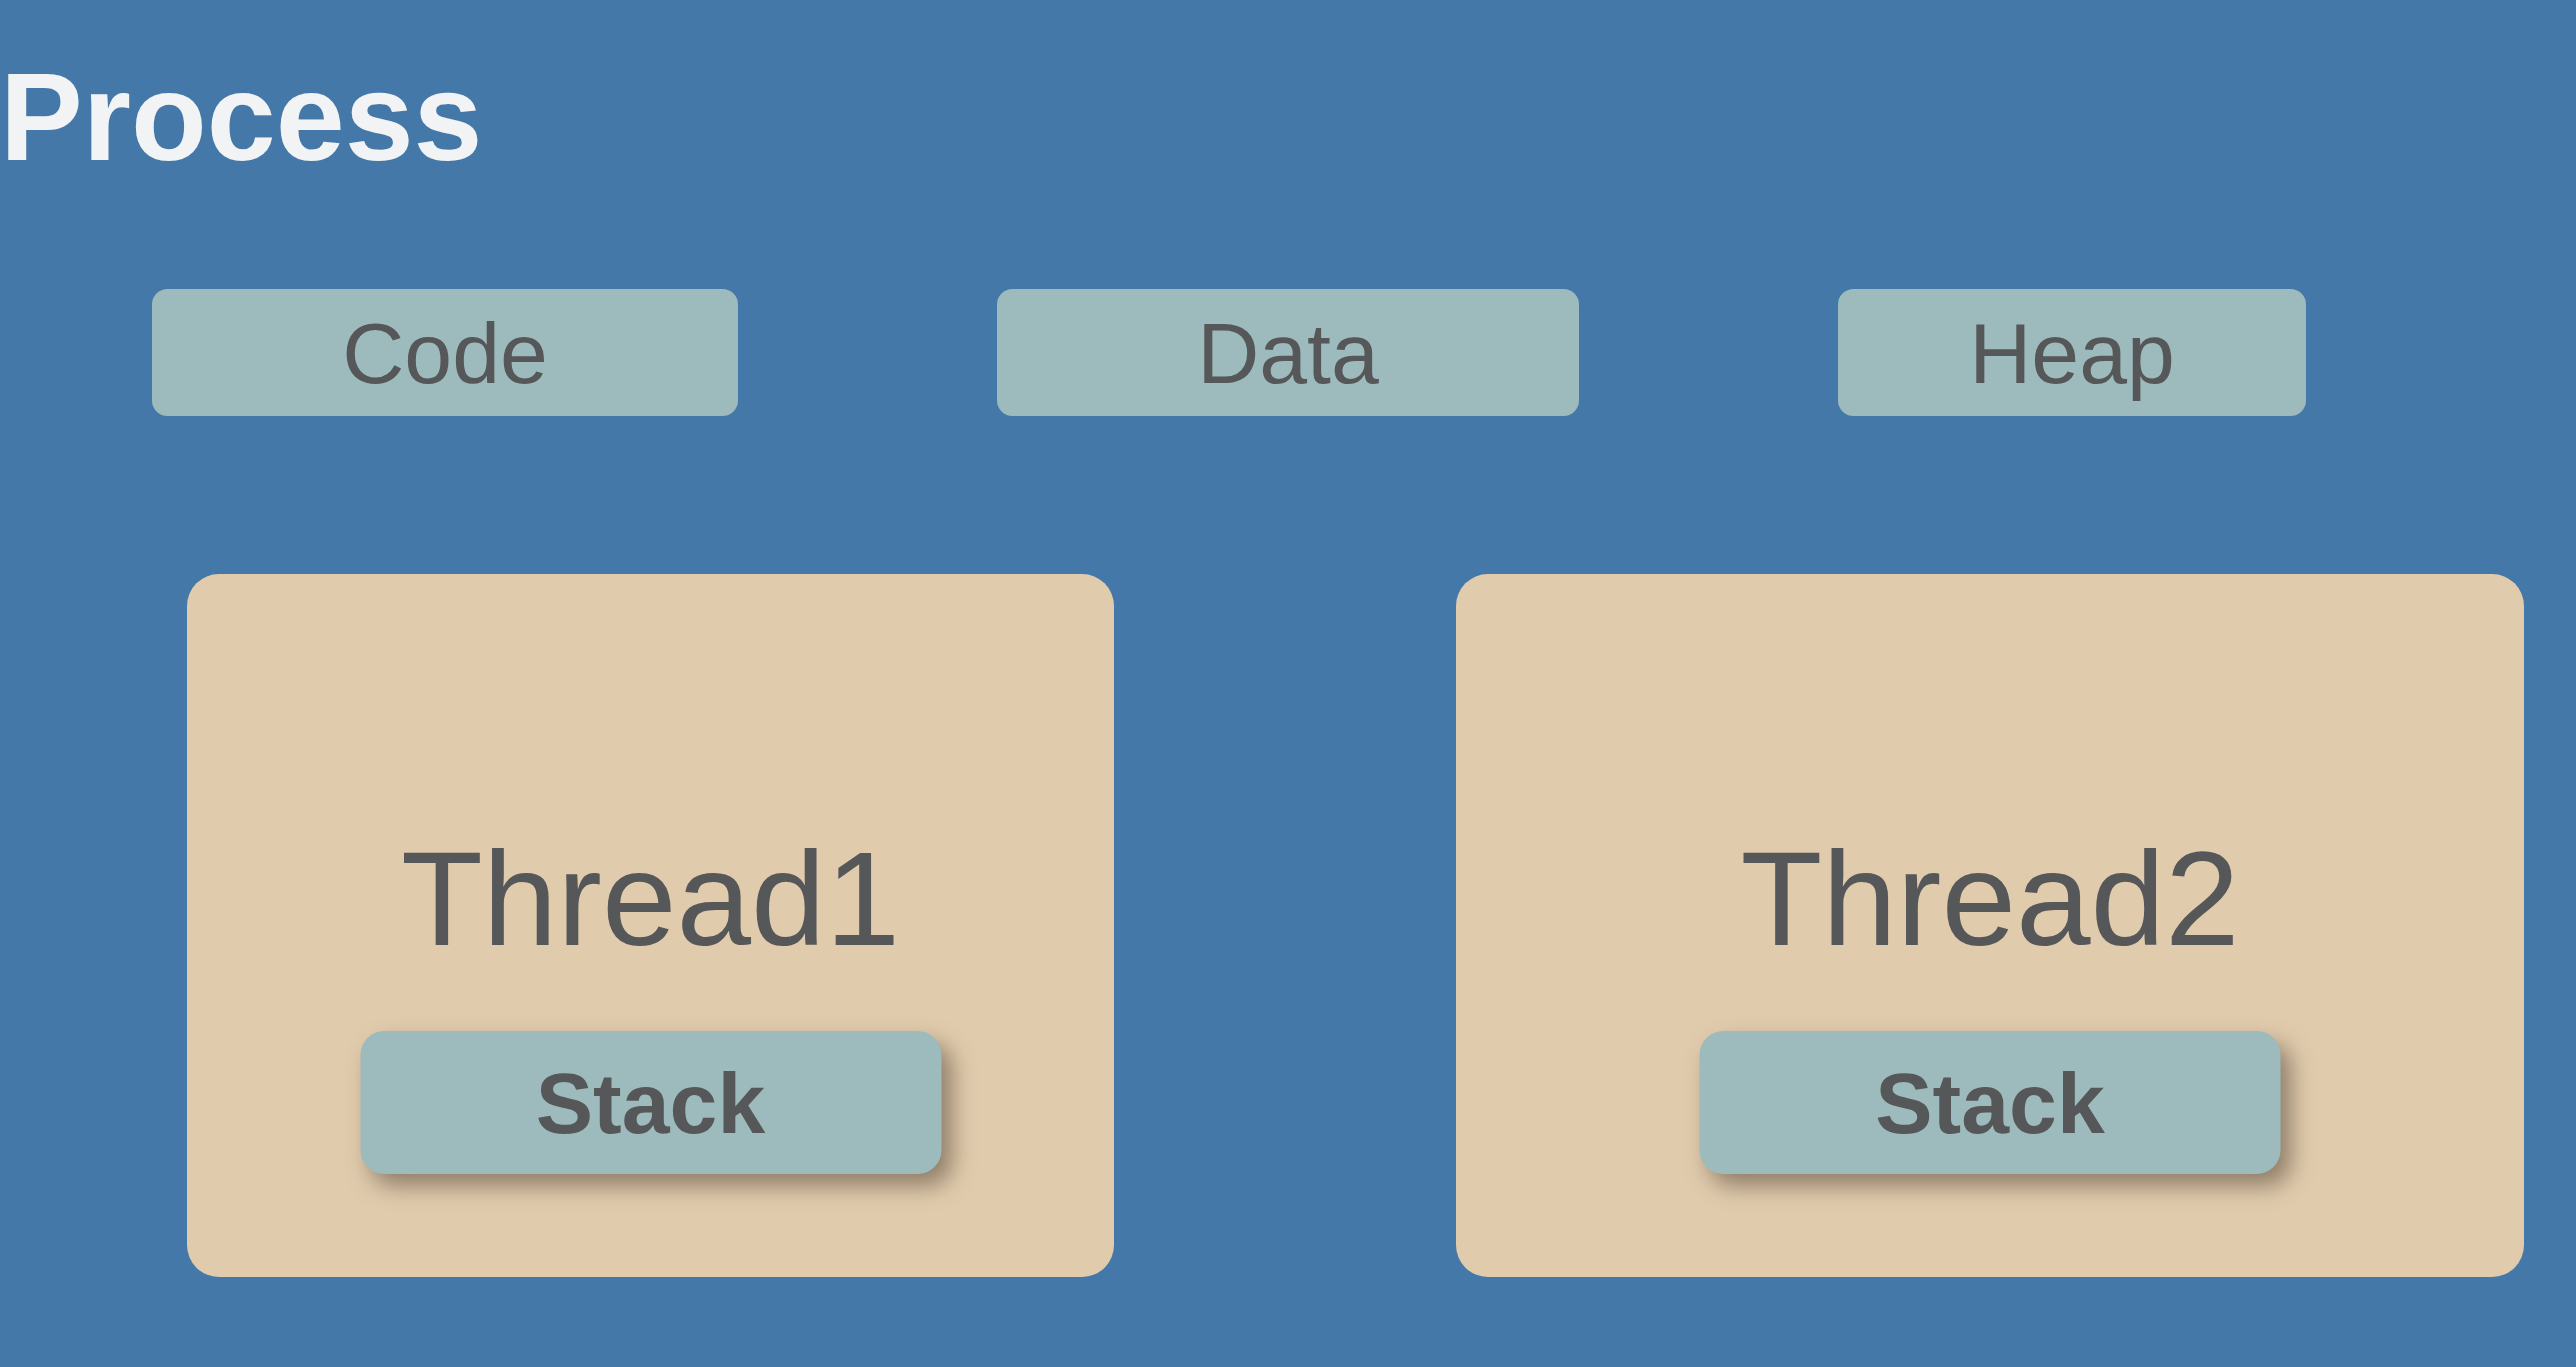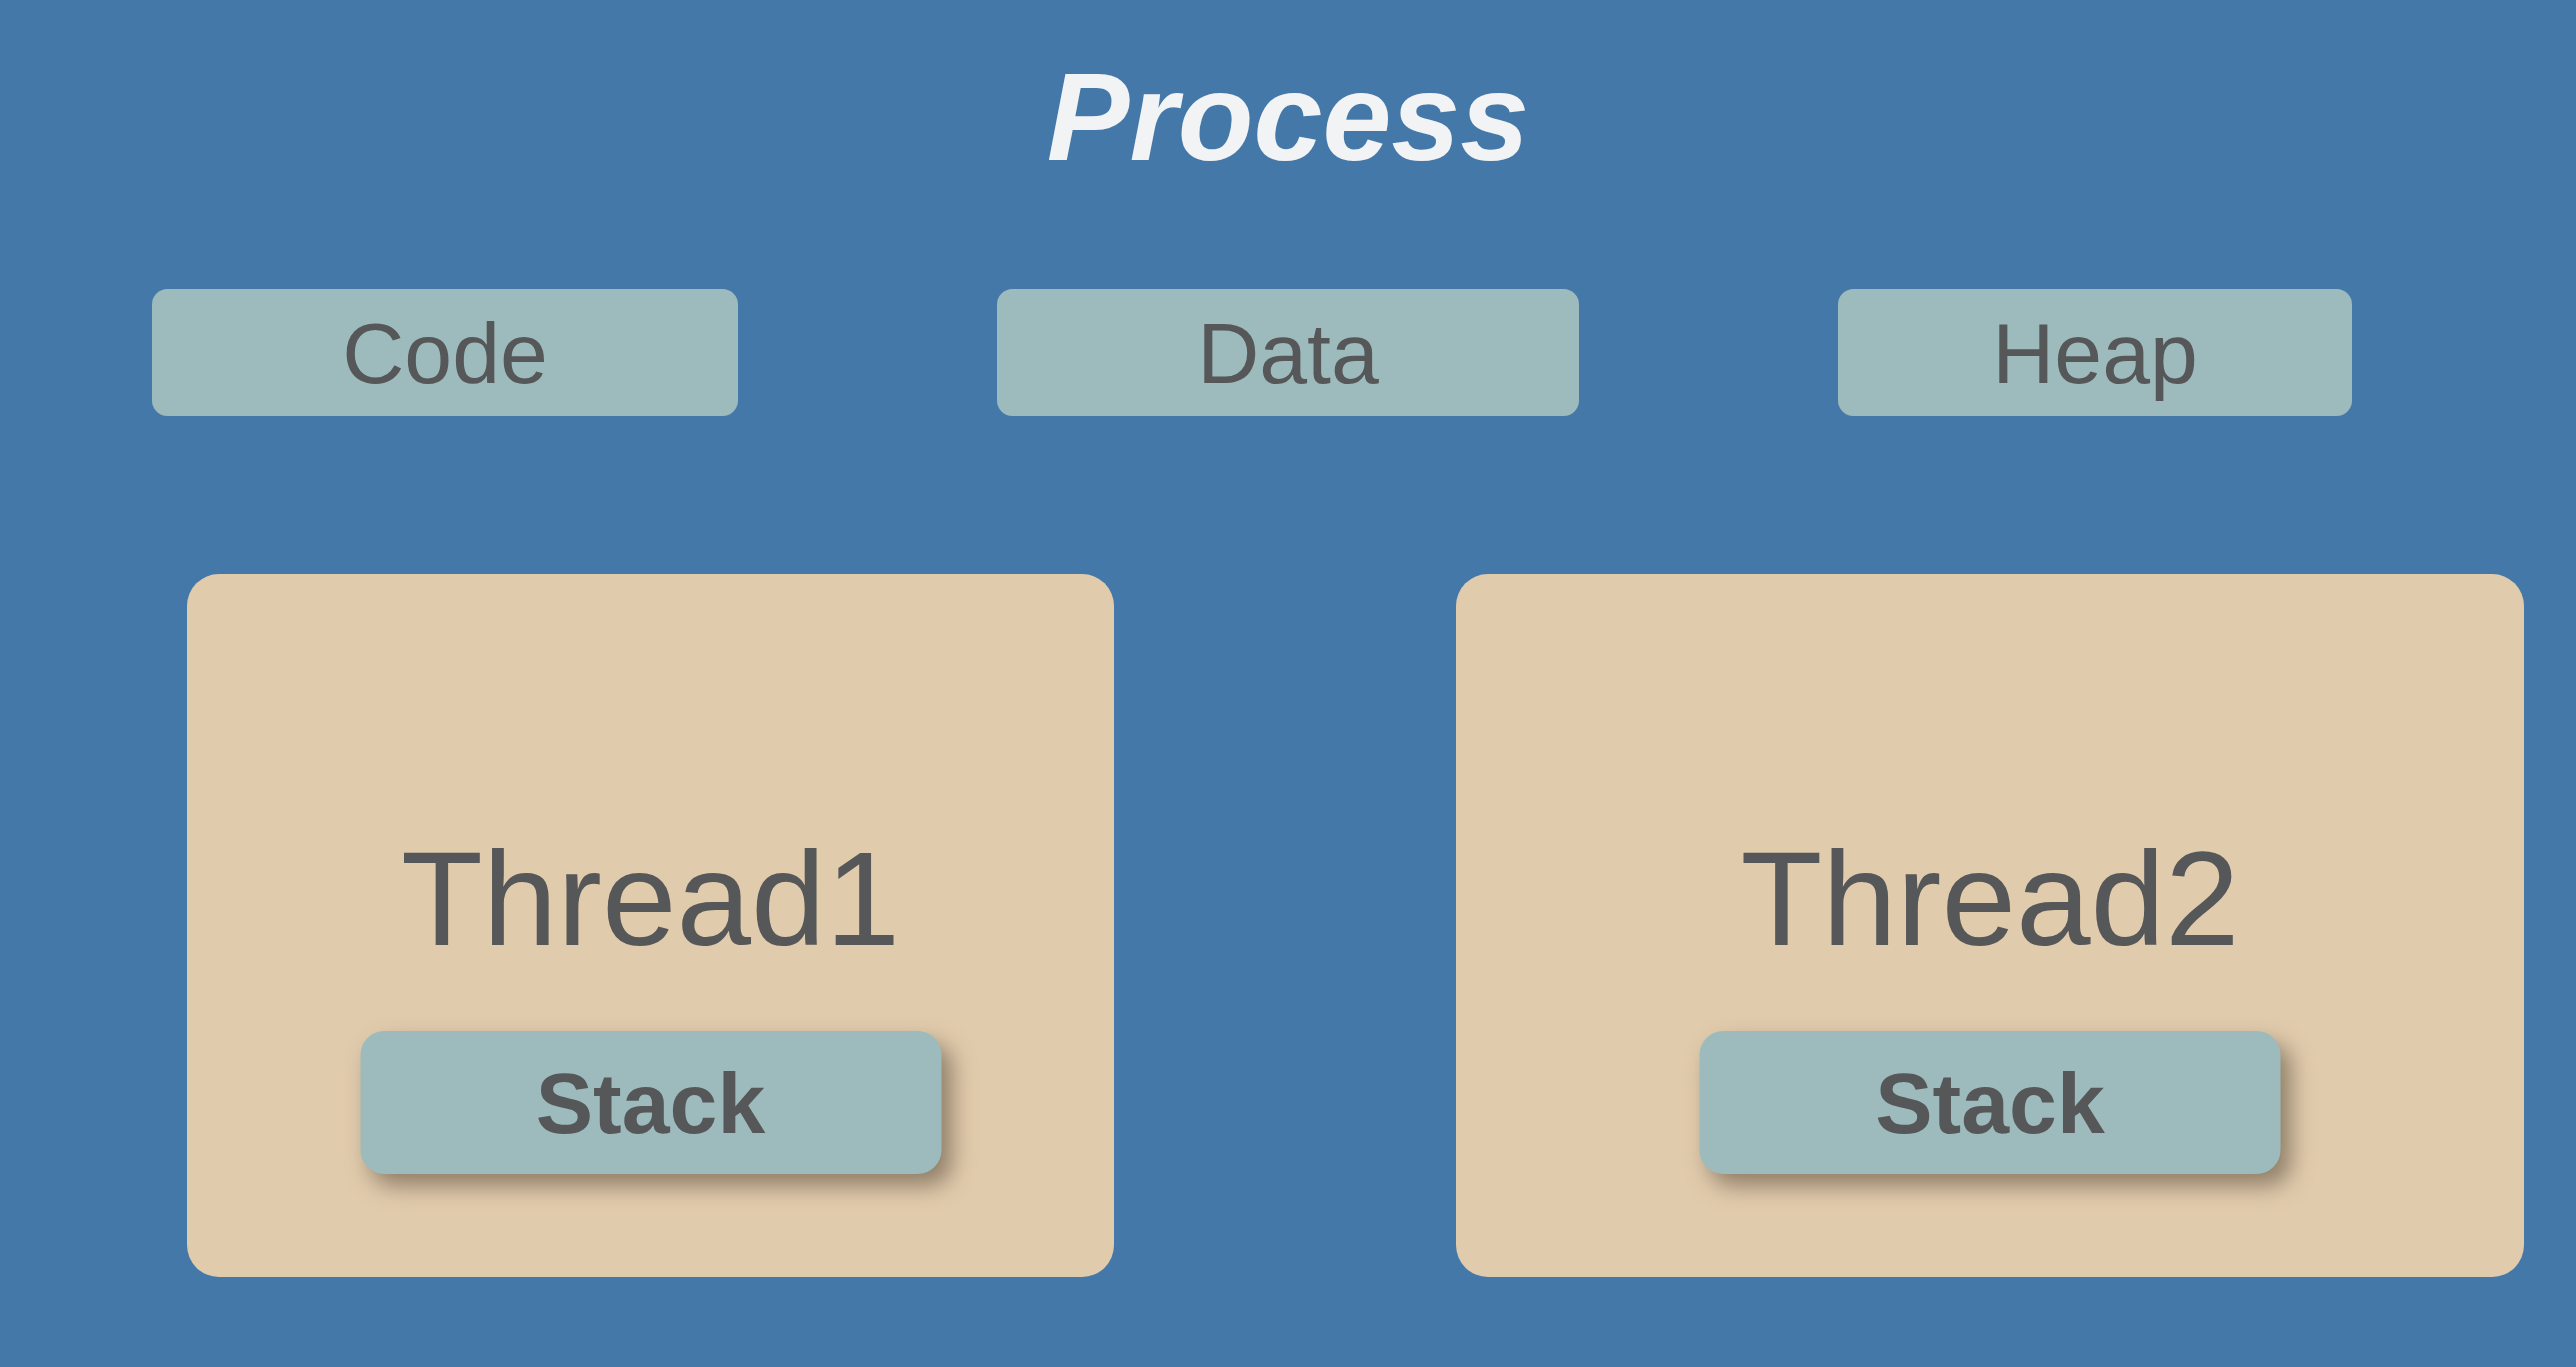--- a/index.html
+++ b/index.html
@@ -14,46 +14,44 @@
     position: relative;
     width: 2576px;
     height: 1368px;
     background: var(--background-blue, #4478A8);
   }
   .title {
     position: absolute;
     top: 55px;
     left: 0;
     width: 100%;
-    text-align: center;
     font-size: 124px;
     font-weight: 700;
     line-height: 1;
     color: var(--title-white, #F2F3F5);
     letter-spacing: 0px;
-    font-style: italic;
   }
   .membox {
     position: absolute;
     top: 289px;
     height: 127px;
     border-radius: 15.5px;
     background: var(--segment-teal, #9DBBBC);
     display: flex;
     align-items: center;
     justify-content: center;
   }
   .membox .seg-label {
     font-size: 86px;
     line-height: 1;
     color: var(--label-gray, #565759);
   }
   .membox.code { left: 152px;  width: 586px; }
   .membox.data { left: 997px; width: 582px; }
-  .membox.heap { left: 1838px; width: 514px; }
+  .membox.heap { left: 1838px; width: 468px; }
 
   .thread {
     position: absolute;
     top: 574px;
     height: 703px;
     border-radius: 32px;
     background: var(--thread-tan, #E1CBAD);
   }
   .thread.t1 { left: 187px;  width: 927px; }
   .thread.t2 { left: 1456px; width: 1068px; }

